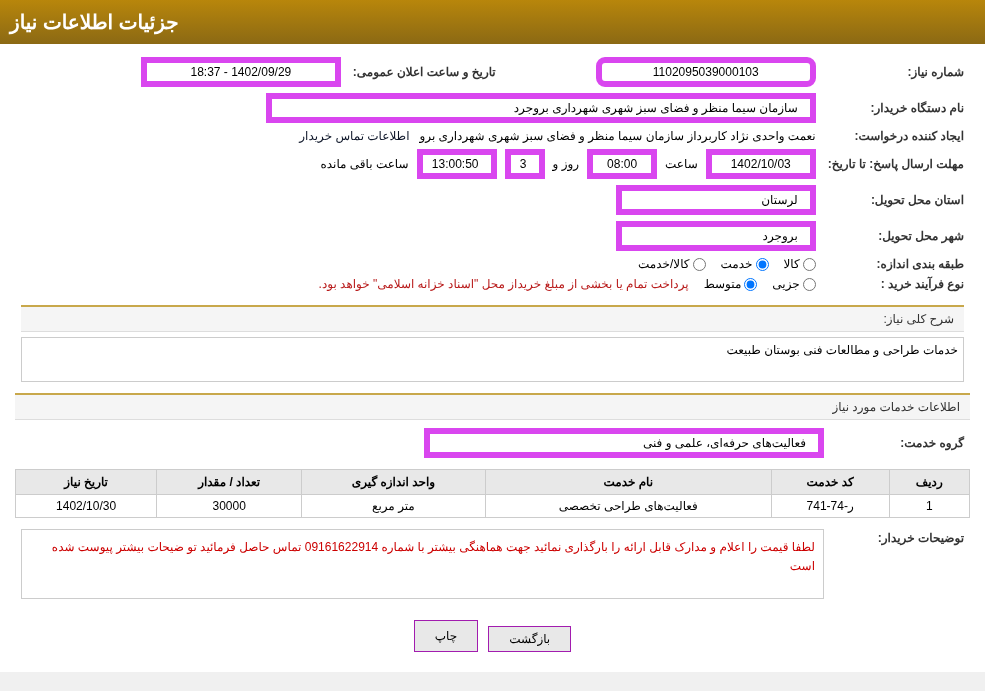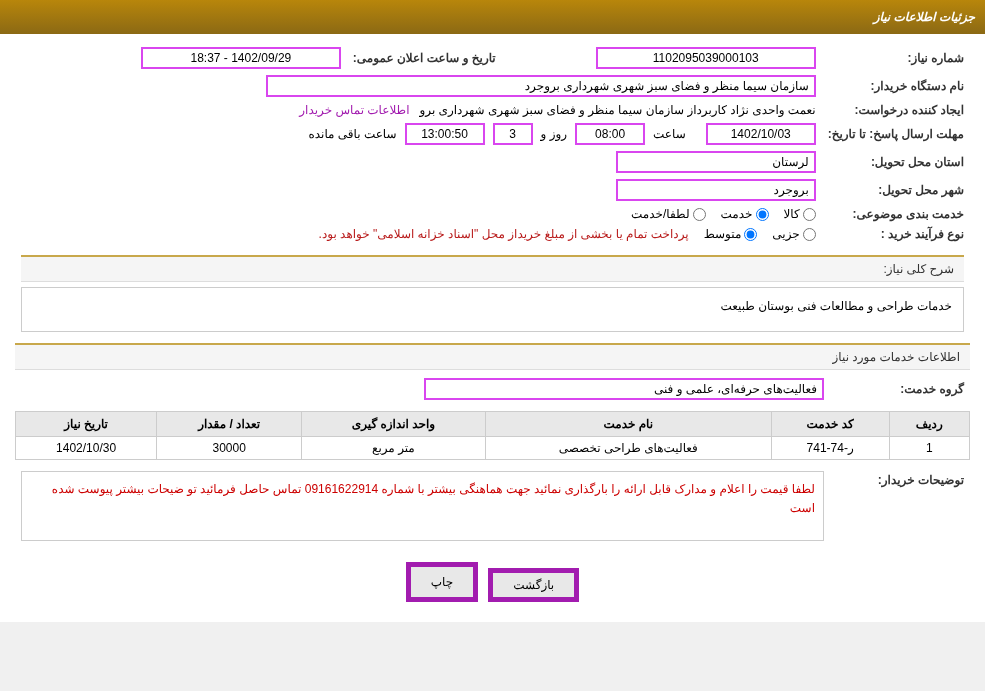--- a/index.html
+++ b/index.html
@@ -10,25 +10,24 @@
       direction: rtl;
     }
     .page-wrapper {
       width: 985px;
       margin: 0 auto;
       background: #fff;
     }
     .header-bar {
       background: linear-gradient(to bottom, #b8860b, #8b6914);
       color: #fff;
-      text-align: right;
+      text-align: left;
       padding: 10px;
-      font-size: 12px;
+      font-size: 20px;
       font-weight: bold;
-      font-style: italic;
     }
     .main-content {
       padding: 10px 15px;
     }
     .info-table {
       width: 100%;
       border-collapse: collapse;
       margin-bottom: 8px;
     }
     .info-table td {
@@ -39,30 +38,31 @@
       color: #333;
       font-weight: bold;
       white-space: nowrap;
       text-align: right;
       width: 140px;
     }
     .value-cell {
       text-align: right;
     }
     .input-box {
-      border: 2px solid #d946ef;
+      border: 6px solid #d946ef;
       background: #fff;
-      padding: 2px 5px;
+      padding: 2px 12px;
       display: inline-block;
     }
     .input-medium {
       width: 250px;
+      border-radius: 9px;
     }
     .link-text {
-      color: #a21caf;
+      color: #0f172a;
       text-decoration: none;
     }
     .section-header {
       background: #f5f5f5;
       border-top: 2px solid #c8a84b;
       border-bottom: 1px solid #ddd;
       padding: 5px 10px;
       font-weight: normal;
       color: #333;
       margin: 8px 0 5px 0;
@@ -97,21 +97,21 @@
     }
     .btn-row {
       text-align: center;
       padding: 10px;
       display: flex;
       justify-content: center;
       gap: 10px;
     }
     .btn {
       padding: 5px 20px;
-      border: 5px solid #a21caf;
+      border: 1px solid #a21caf;
       cursor: pointer;
       font-family: Tahoma, Arial, sans-serif;
       font-size: 12px;
     }
     .btn-print {
       background: #e8e8e8;
     }
     .btn-back {
       background: #e8e8e8;
       margin-top: 6px;
@@ -165,21 +165,21 @@
           <span>نعمت واحدی نژاد کاربرداز سازمان سیما منظر و فضای سبز شهری شهرداری برو</span>
           &nbsp;
           <a class="link-text" href="#">اطلاعات تماس خریدار</a>
         </td>
       </tr>
 
       <tr>
         <td class="label-cell">مهلت ارسال پاسخ: تا تاریخ:</td>
         <td colspan="3">
           <div class="date-row">
-            <div class="input-box" style="width:110px; text-align:center;margin-left:12px;">1402/10/03</div>
+            <div class="input-box" style="width:110px; text-align:center;">1402/10/03</div>
             <span>ساعت</span>
             <div class="input-box" style="width:70px; text-align:center;">08:00</div>
             <span>روز و</span>
             <div class="input-box" style="width:40px; text-align:center;">3</div>
             <div class="input-box" style="width:80px; text-align:center;">13:00:50</div>
             <span>ساعت باقی مانده</span>
           </div>
         </td>
       </tr>
 
@@ -191,34 +191,34 @@
       </tr>
 
       <tr>
         <td class="label-cell">شهر محل تحویل:</td>
         <td colspan="3">
           <div class="input-box" style="width:200px;">بروجرد</div>
         </td>
       </tr>
 
       <tr>
-        <td class="label-cell">خدمت بندی موضوعی:</td>
+        <td class="label-cell">طبقه بندی اندازه:</td>
         <td colspan="3">
           <div class="radio-group">
             <div class="radio-item">
               <input type="radio" name="category" style=""> 
                   <span>کالا</span>
             </div>
             <div class="radio-item">
               <input type="radio" name="category" checked="" style=""> 
                   <span>خدمت</span>
             </div>
             <div class="radio-item">
               <input type="radio" name="category" style=""> 
-                  <span>لطفا/خدمت</span>
+                  <span>کالا/خدمت</span>
             </div>
           </div>
         </td>
       </tr>
 
       <tr>
         <td class="label-cell">نوع فرآیند خرید :</td>
         <td colspan="3">
           <div style="display:flex; align-items:center; gap:15px;">
             <div class="radio-group">
@@ -234,21 +234,21 @@
             <span style="color:#b91c1c;">پرداخت تمام یا بخشی از مبلغ خریداز محل "اسناد خزانه اسلامی" خواهد بود.</span>
           </div>
         </td>
       </tr>
 
       <tr>
         <td colspan="4">
           <div class="section-header">
             <span>شرح کلی نیاز:</span>
           </div>
-          <div style="border:1px solid #ccc; padding:11px; min-height:45px; position:relative; background:#fff;">
+          <div style="border:1px solid #ccc; padding:5px; min-height:45px; position:relative; background:#fff;">
             <span style="float:right;">خدمات طراحی و مطالعات فنی بوستان طبیعت</span>
           </div>
         </td>
       </tr>
 
     </tbody>
       </table>
 
     <div class="section-header">
       <span>اطلاعات خدمات مورد نیاز</span>

